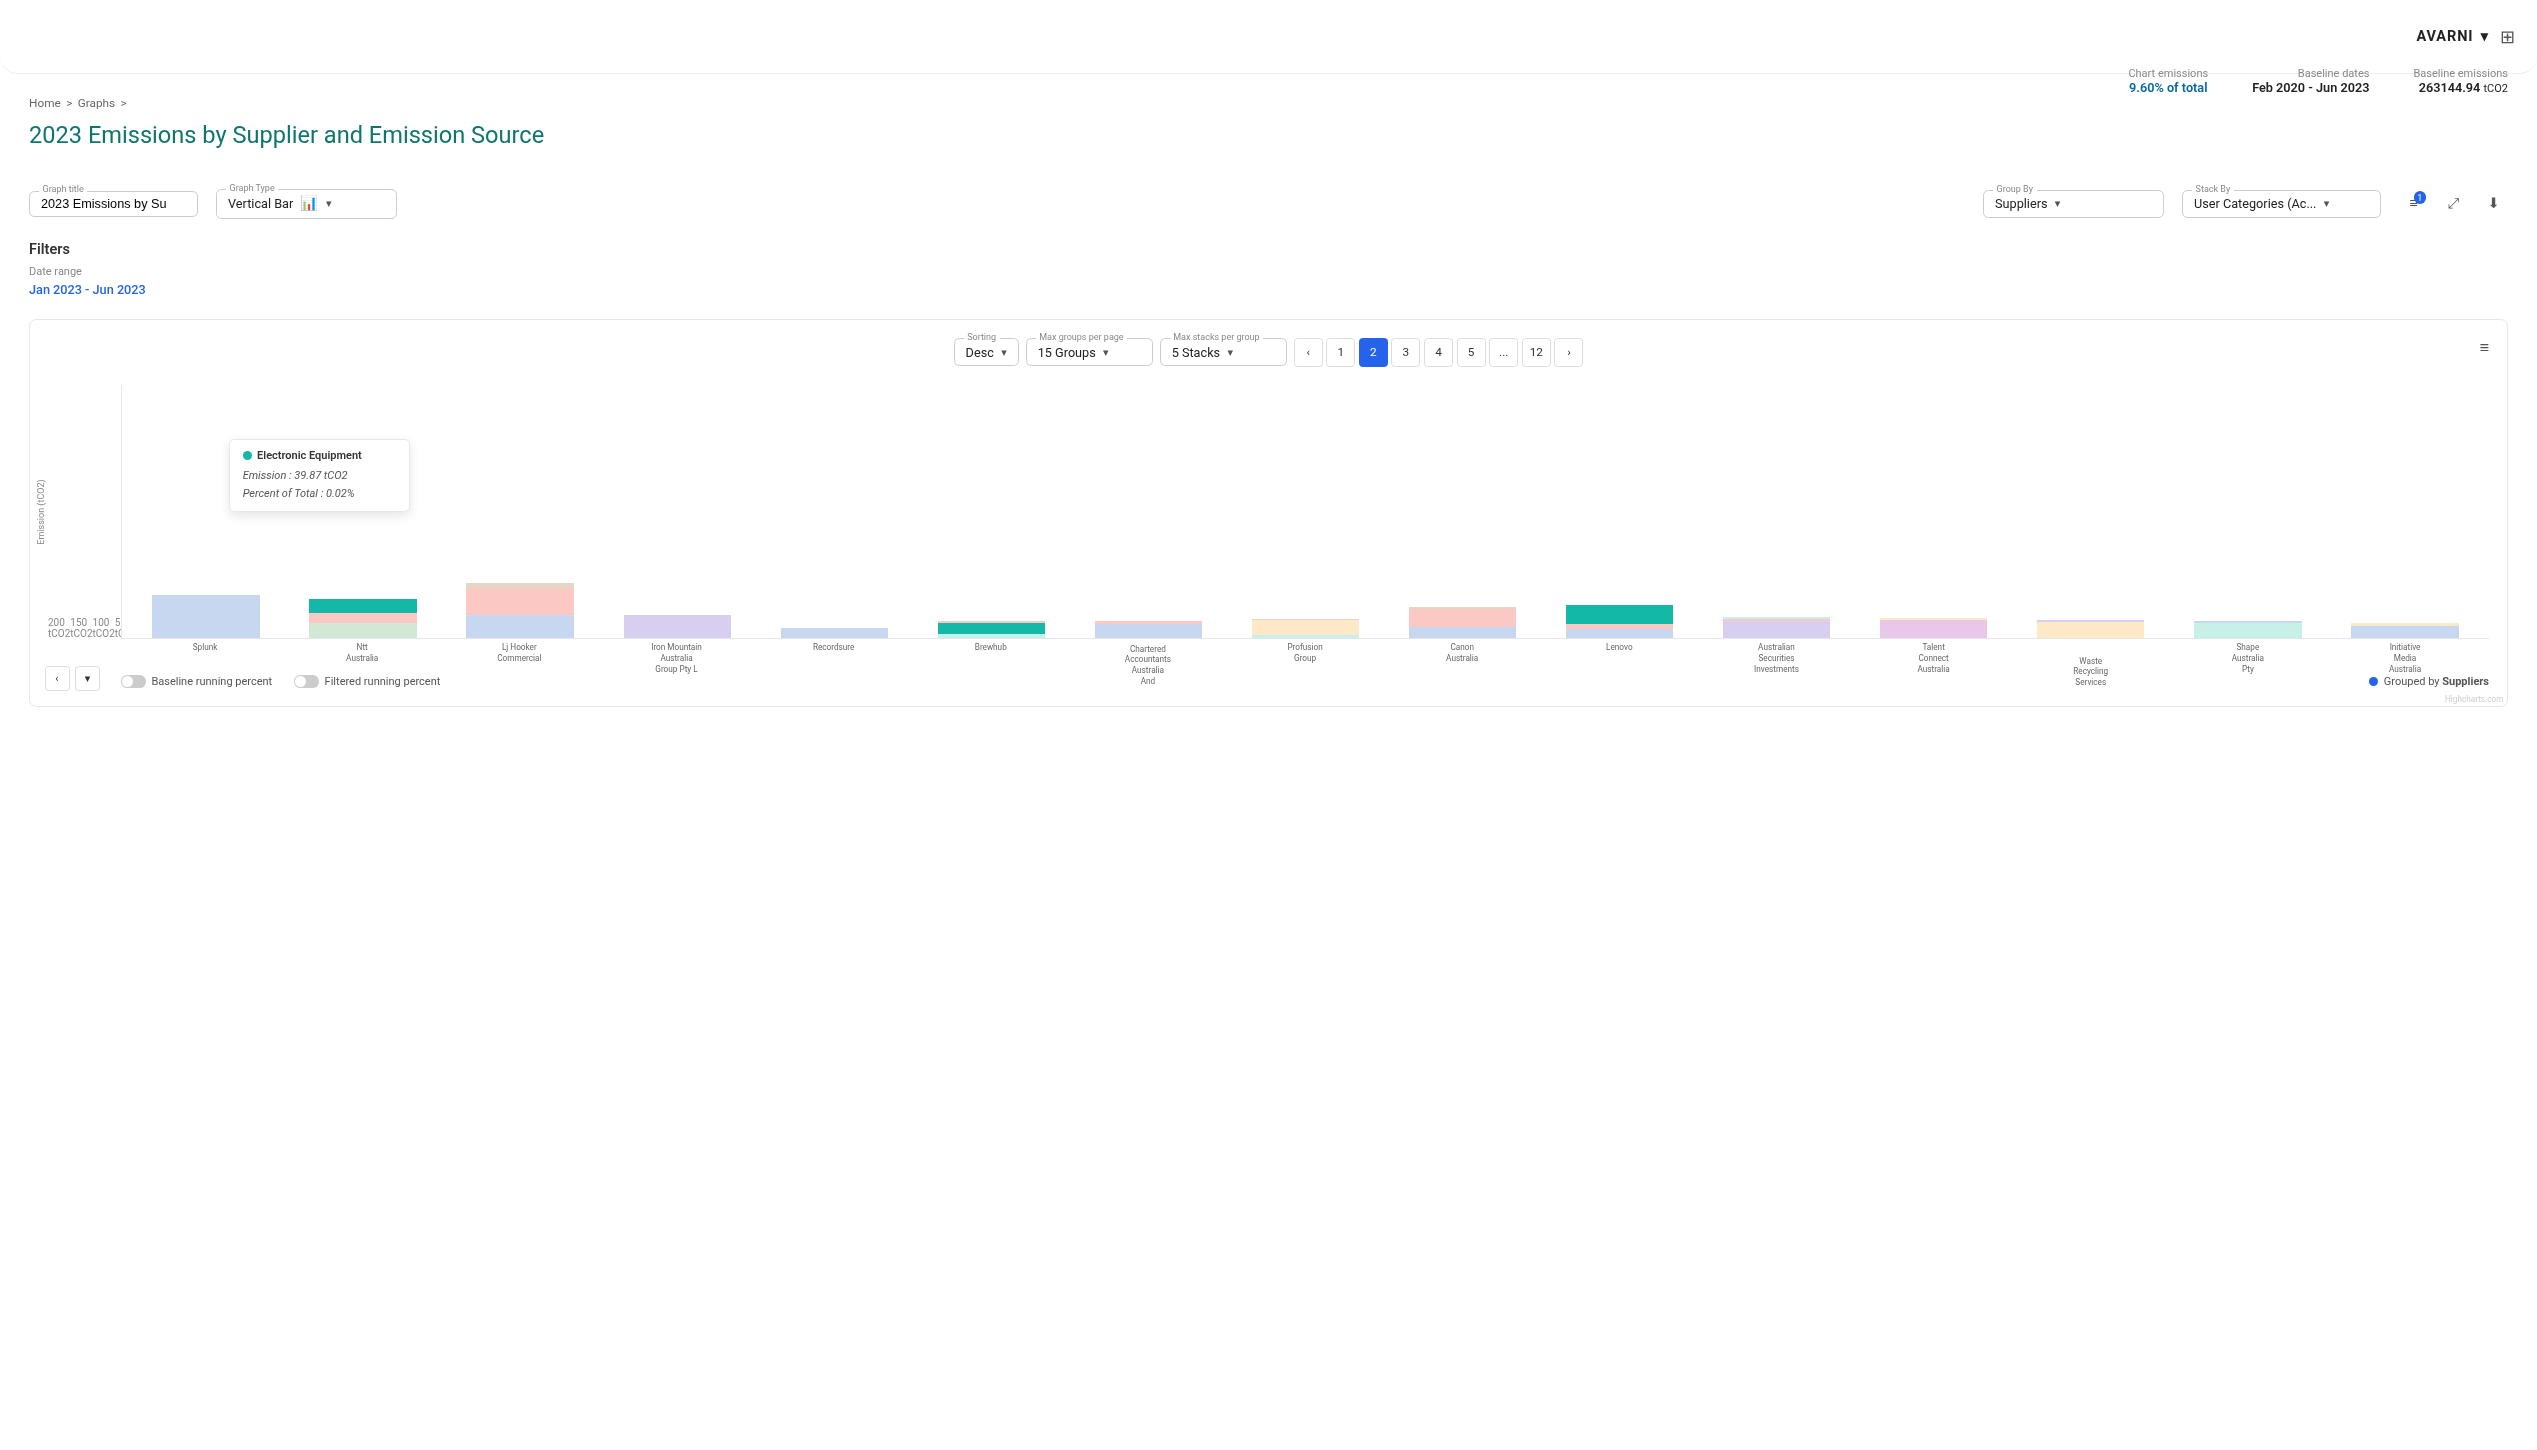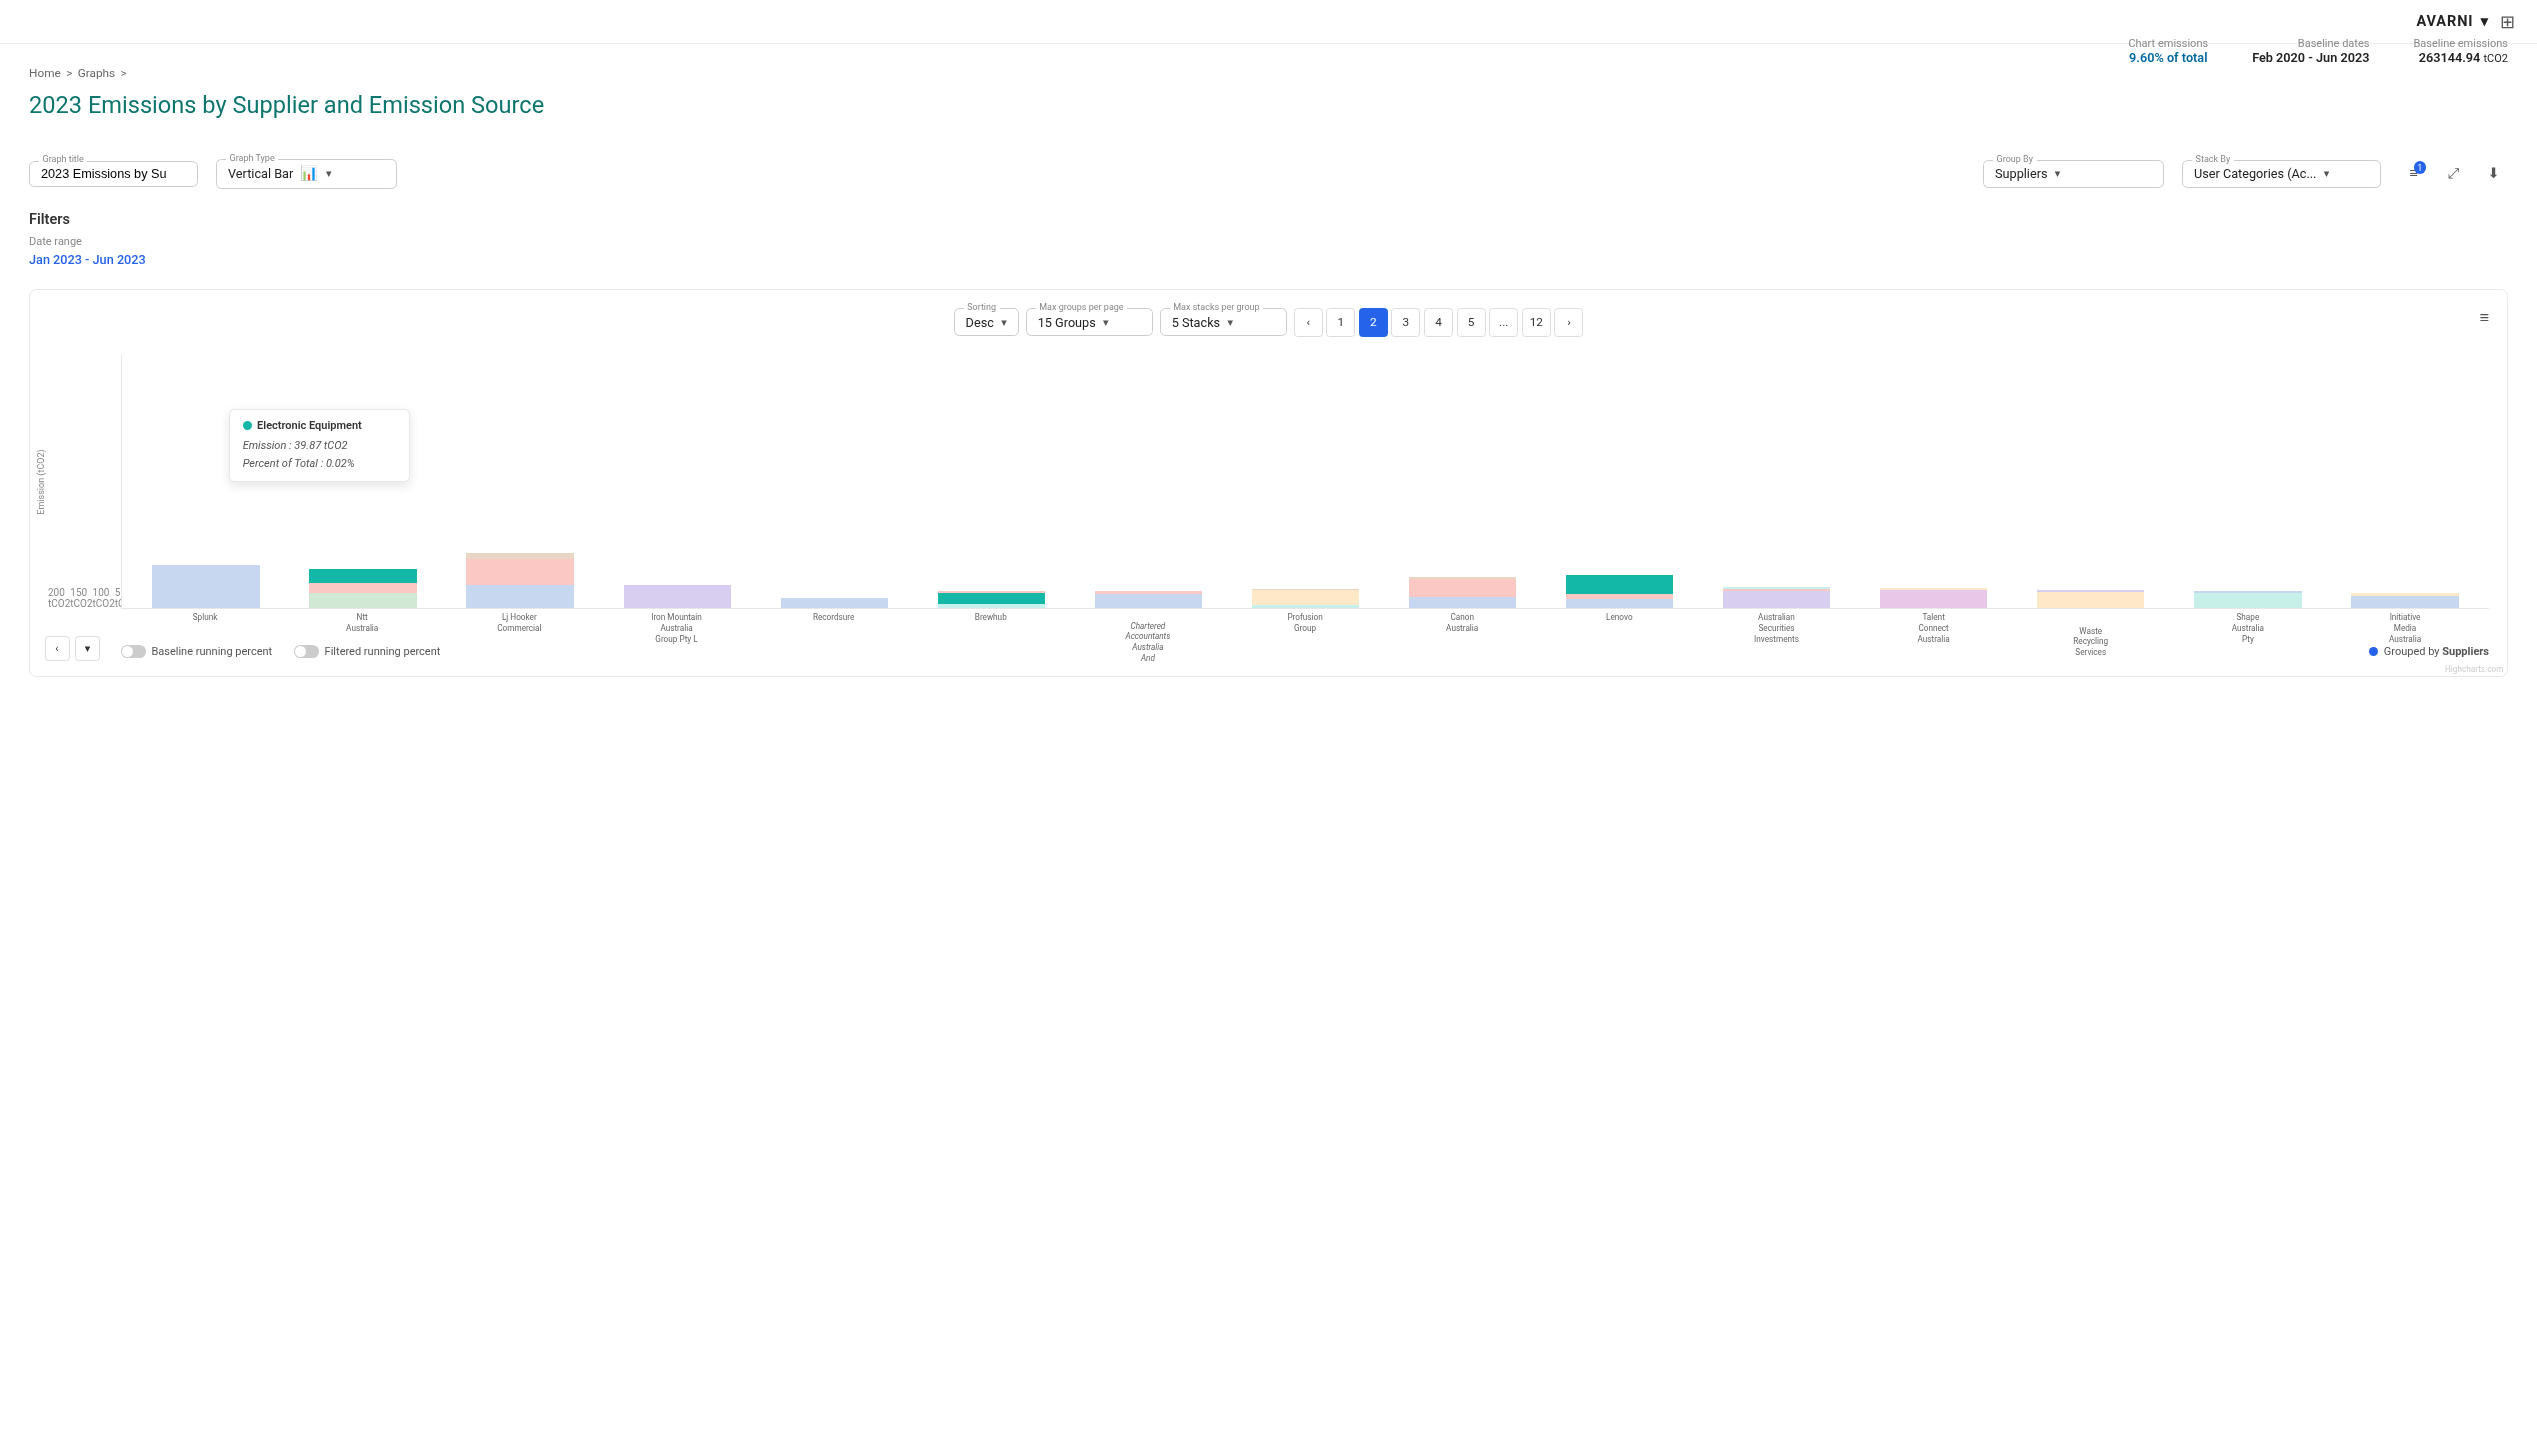--- a/index.html
+++ b/index.html
@@ -1,18 +1,18 @@
 <!DOCTYPE html>
 <html style="font-size:14.5px"><head>
   <meta charset="utf-8">
   <style>
     * { box-sizing: border-box; margin: 0; padding: 0; }
     body { font-family: -apple-system, BlinkMacSystemFont, 'Segoe UI', Roboto, sans-serif; background: #fff; color: #333; font-size: 12.7px; }
 
-    .top-bar { display: flex; justify-content: flex-end; align-items: center; padding: 11px 22px; border-bottom: 0.9px solid #eee; }
+    .top-bar { display: flex; justify-content: flex-end; align-items: center; padding: 26px 22px; border-bottom: 0.9px solid #eee; border-radius: 18px; }
     .top-bar-brand { display: flex; align-items: center; gap: 7.3px; font-weight: 700; font-size: 14.5px; letter-spacing: 0.9px; color: #222; }
     .grid-icon { font-size: 18px; color: #555; margin-left: 11px; cursor: pointer; }
 
     .main-content { padding: 22px 29px; }
 
     .breadcrumb { display: flex; align-items: center; gap: 5.4px; font-size: 11.8px; color: #666; margin-bottom: 11px; }
     .breadcrumb a { color: #666; text-decoration: none; }
 
     .page-title { font-size: 23.6px; font-weight: 400; color: #0f766e; margin-bottom: 18px; }
 
@@ -336,21 +336,21 @@
           </div>
         </div>
 
       <div class="x-labels" id="x-labels">
           <div class="x-label" style="flex: 1 1 0%; display: flex; align-items: flex-start; justify-content: center; font-size: 8.2px; color: rgb(102, 102, 102); text-align: center; padding-top: 3.6px; line-height: 1.3;">Splunk</div>
           <div class="x-label" style="flex: 1 1 0%; display: flex; align-items: flex-start; justify-content: center; font-size: 8.2px; color: rgb(102, 102, 102); text-align: center; padding-top: 3.6px; line-height: 1.3;">Ntt<br>Australia</div>
           <div class="x-label" style="flex: 1 1 0%; display: flex; align-items: flex-start; justify-content: center; font-size: 8.2px; color: rgb(102, 102, 102); text-align: center; padding-top: 3.6px; line-height: 1.3;">Lj Hooker<br>Commercial</div>
           <div class="x-label" style="flex: 1 1 0%; display: flex; align-items: flex-start; justify-content: center; font-size: 8.2px; color: rgb(102, 102, 102); text-align: center; padding-top: 3.6px; line-height: 1.3;">Iron Mountain<br>Australia<br>Group Pty L</div>
           <div class="x-label" style="flex: 1 1 0%; display: flex; align-items: flex-start; justify-content: center; font-size: 8.2px; color: rgb(102, 102, 102); text-align: center; padding-top: 3.6px; line-height: 1.3;">Recordsure</div>
           <div class="x-label" style="flex: 1 1 0%; display: flex; align-items: flex-start; justify-content: center; font-size: 8.2px; color: rgb(102, 102, 102); text-align: center; padding-top: 3.6px; line-height: 1.3;">Brewhub</div>
-          <div class="x-label" style="flex: 1 1 0%; display: flex; align-items: flex-start; justify-content: center; font-size: 8.2px; color: rgb(102, 102, 102); text-align: center; padding-top: 12px; line-height: 1.3; font-style: italic;">Chartered<br>Accountants<br>Australia<br>And</div>
+          <div class="x-label" style="flex: 1 1 0%; display: flex; align-items: flex-start; justify-content: center; font-size: 8.2px; color: rgb(102, 102, 102); text-align: center; padding-top: 5px; line-height: 1.3;">Chartered<br>Accountants<br>Australia<br>And</div>
           <div class="x-label" style="flex: 1 1 0%; display: flex; align-items: flex-start; justify-content: center; font-size: 8.2px; color: rgb(102, 102, 102); text-align: center; padding-top: 3.6px; line-height: 1.3;">Profusion<br>Group</div>
           <div class="x-label" style="flex: 1 1 0%; display: flex; align-items: flex-start; justify-content: center; font-size: 8.2px; color: rgb(102, 102, 102); text-align: center; padding-top: 3.6px; line-height: 1.3;">Canon<br>Australia</div>
           <div class="x-label" style="flex: 1 1 0%; display: flex; align-items: flex-start; justify-content: center; font-size: 8.2px; color: rgb(102, 102, 102); text-align: center; padding-top: 3.6px; line-height: 1.3;">Lenovo</div>
           <div class="x-label" style="flex: 1 1 0%; display: flex; align-items: flex-start; justify-content: center; font-size: 8.2px; color: rgb(102, 102, 102); text-align: center; padding-top: 3.6px; line-height: 1.3;">Australian<br>Securities<br>Investments</div>
           <div class="x-label" style="flex: 1 1 0%; display: flex; align-items: flex-start; justify-content: center; font-size: 8.2px; color: rgb(102, 102, 102); text-align: center; padding-top: 3.6px; line-height: 1.3;">Talent<br>Connect<br>Australia</div>
           <div class="x-label" style="flex: 1 1 0%; display: flex; align-items: flex-start; justify-content: center; font-size: 8.2px; color: rgb(102, 102, 102); text-align: center; padding-top: 17px; line-height: 1.3;">Waste<br>Recycling<br>Services</div>
           <div class="x-label" style="flex: 1 1 0%; display: flex; align-items: flex-start; justify-content: center; font-size: 8.2px; color: rgb(102, 102, 102); text-align: center; padding-top: 3.6px; line-height: 1.3;">Shape<br>Australia<br>Pty</div>
           <div class="x-label" style="flex: 1 1 0%; display: flex; align-items: flex-start; justify-content: center; font-size: 8.2px; color: rgb(102, 102, 102); text-align: center; padding-top: 3.6px; line-height: 1.3;">Initiative<br>Media<br>Australia</div>
         </div>
 

